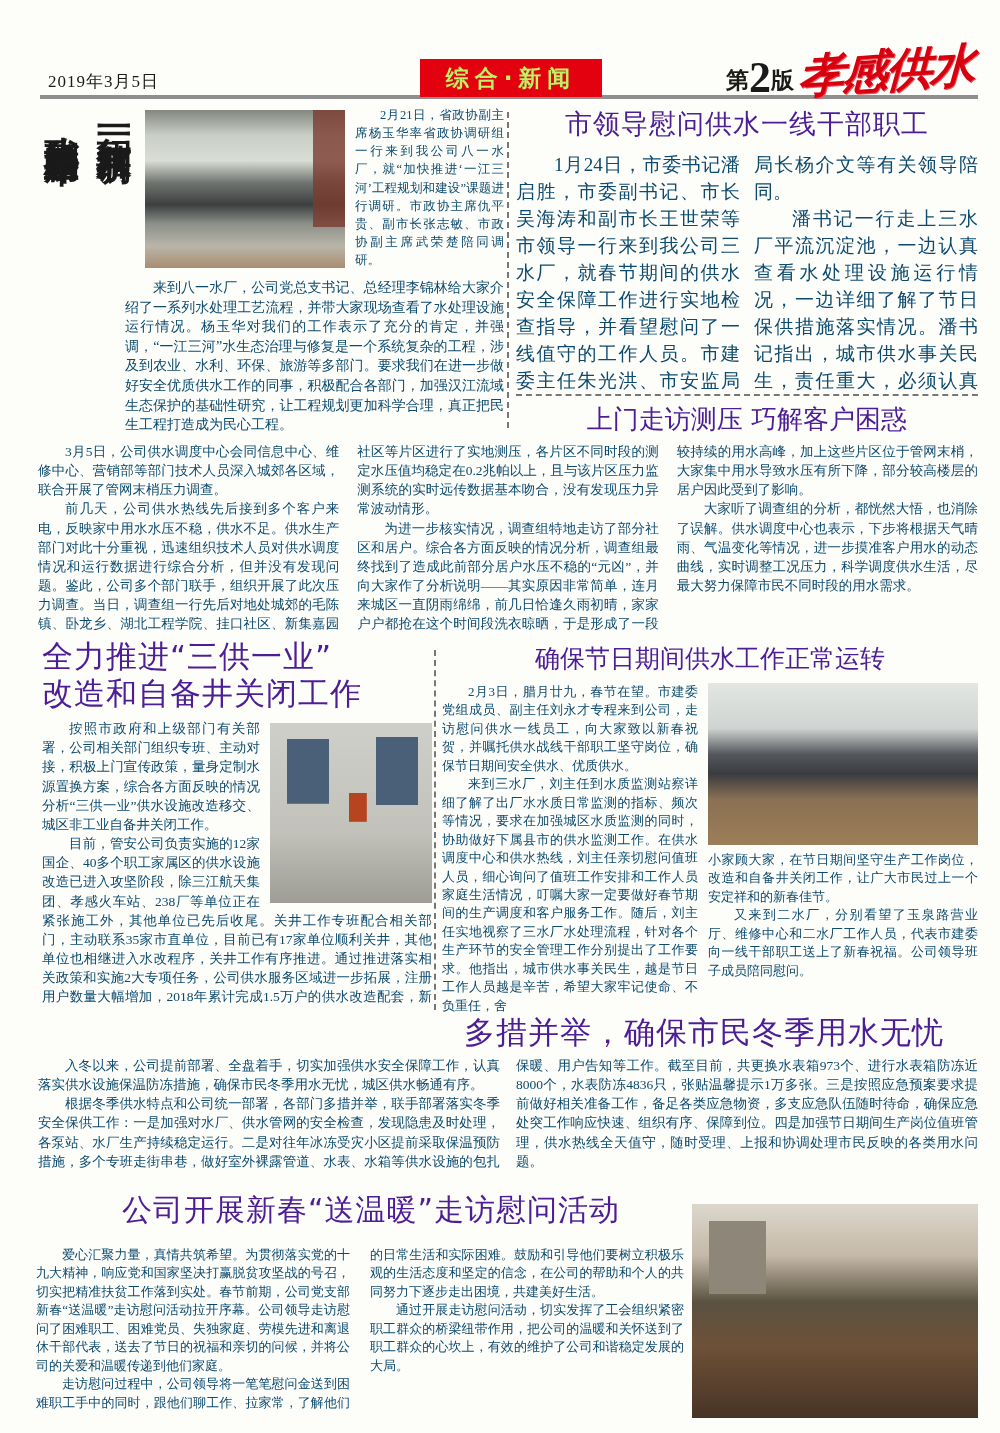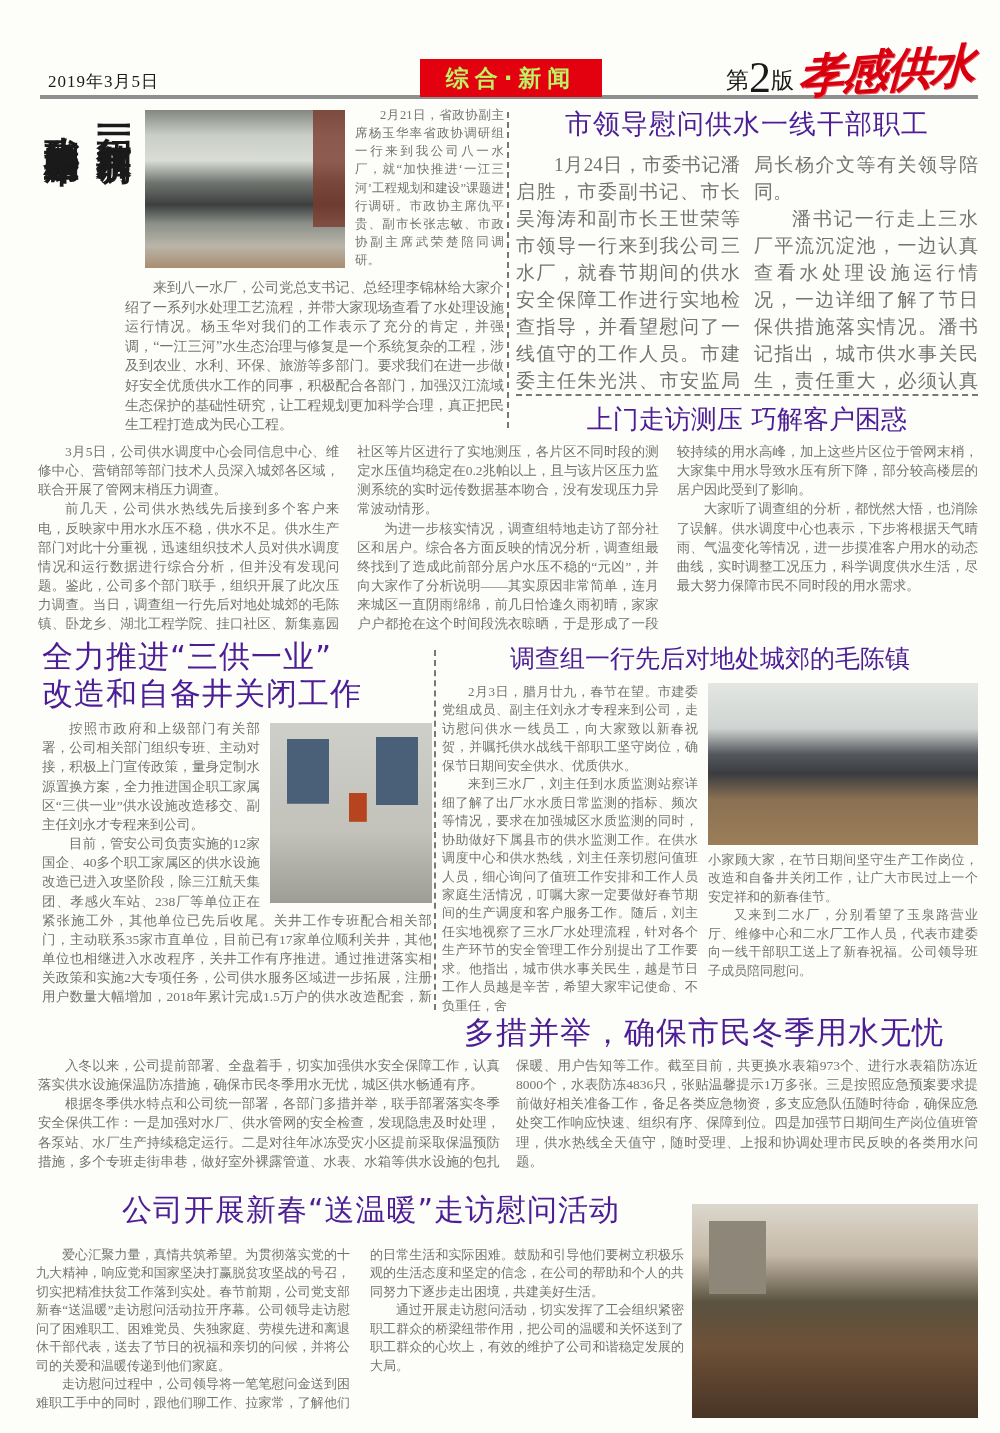--- a/index.html
+++ b/index.html
@@ -9,33 +9,33 @@
     font-family:"Liberation Serif","DejaVu Serif",serif;color:#1a1a1a;
   }
   
   .date{position:absolute;left:48px;top:70px;font-size:17px;letter-spacing:1px;}
   .rule{position:absolute;left:40px;top:95px;width:938px;height:4px;background:#8f8f8f;}
   .section-box{
     position:absolute;left:420px;top:59px;width:182px;height:38px;
     background:#e3000f;color:#bef264;display:flex;align-items:center;justify-content:center;
     font-family:"DejaVu Sans","Liberation Sans",sans-serif;font-weight:700;font-size:23px;letter-spacing:6px;z-index:3;
   }
-  .edition{position:absolute;left:726px;top:52px;font-weight:400;white-space:nowrap;}
+  .edition{position:absolute;left:726px;top:52px;font-weight:700;white-space:nowrap;}
   .edition .sm{font-size:23px;font-family:"DejaVu Sans","Liberation Sans",sans-serif;}
   .edition .big{font-size:44px;font-family:"Liberation Serif",serif;vertical-align:-4px;}
   .masthead{
     position:absolute;left:798px;top:40px;width:185px;color:#d8000f;
     font-size:46px;font-weight:900;font-style:italic;letter-spacing:-2px;
     transform:rotate(-4deg) skewX(-6deg);font-family:"DejaVu Sans","Liberation Sans",sans-serif;
     text-shadow:1px 1px 0 #e8555c;white-space:nowrap;
   }
   
   .hTitle{font-family:"DejaVu Sans","Liberation Sans",sans-serif;font-weight:400;color:#4c1d95;text-align:center;}
   p{margin:0;text-indent:2em;text-align:justify;}
-  .body-txt{line-height:1.42;color:#737373;overflow:hidden;}
+  .body-txt{line-height:1.42;color:#0c4a6e;overflow:hidden;}
   .vdash{position:absolute;border-left:2px dashed #777;}
   .hdash{position:absolute;border-top:2px dashed #777;}
   .photo{overflow:hidden;}
   
   .a1-head{position:absolute;left:42px;top:108px;height:326px;display:flex;gap:14px;}
   .vcol{
     writing-mode:vertical-rl;text-orientation:upright;font-size:35px;font-weight:900;
     font-family:"DejaVu Sans","Liberation Sans",sans-serif;letter-spacing:2px;line-height:1.1;
   }
   .a1-content{position:absolute;left:125px;top:106px;width:379px;height:328px;}
@@ -127,28 +127,28 @@
     <p>大家听了调查组的分析，都恍然大悟，也消除了误解。供水调度中心也表示，下步将根据天气晴雨、气温变化等情况，进一步摸准客户用水的动态曲线，实时调整工况压力，科学调度供水生活，尽最大努力保障市民不同时段的用水需求。</p>
   </div>
 
   <div class="a4">
     <div class="hTitle">
       <div>全力推进“三供一业”</div>
       <div>改造和自备井关闭工作</div>
     </div>
     <div class="a4-body body-txt">
       <div class="photo photo2"></div>
-      <p>按照市政府和上级部门有关部署，公司相关部门组织专班、主动对接，积极上门宣传政策，量身定制水源置换方案，全力推进国企职工家属区“三供一业”供水设施改造移交、副主任刘永才专程来到公司。</p>
+      <p>按照市政府和上级部门有关部署，公司相关部门组织专班、主动对接，积极上门宣传政策，量身定制水源置换方案，综合各方面反映的情况分析“三供一业”供水设施改造移交、城区非工业自备井关闭工作。</p>
       <p>目前，管安公司负责实施的12家国企、40多个职工家属区的供水设施改造已进入攻坚阶段，除三江航天集团、孝感火车站、238厂等单位正在紧张施工外，其他单位已先后收尾。关井工作专班配合相关部门，主动联系35家市直单位，目前已有17家单位顺利关井，其他单位也相继进入水改程序，关井工作有序推进。通过推进落实相关政策和实施2大专项任务，公司供水服务区域进一步拓展，注册用户数量大幅增加，2018年累计完成1.5万户的供水改造配套，新增用户近1.2万户。</p>
     </div>
   </div>
   <div class="vdash" style="left:434px;top:650px;height:360px;"></div>
 
   <div class="a5">
-    <div class="hTitle">调查组一行先后对地处城郊的毛陈镇</div>
+    <div class="hTitle">确保节日期间供水工作正常运转</div>
     <div class="a5-row">
       <div class="a5-colL body-txt">
         <p>2月3日，腊月廿九，春节在望。市建委党组成员、副主任刘永才专程来到公司，走访慰问供水一线员工，向大家致以新春祝贺，并嘱托供水战线干部职工坚守岗位，确保节日期间安全供水、优质供水。</p>
         <p>来到三水厂，刘主任到水质监测站察详细了解了出厂水水质日常监测的指标、频次等情况，要求在加强城区水质监测的同时，协助做好下属县市的供水监测工作。在供水调度中心和供水热线，刘主任亲切慰问值班人员，细心询问了值班工作安排和工作人员家庭生活情况，叮嘱大家一定要做好春节期间的生产调度和客户服务工作。随后，刘主任实地视察了三水厂水处理流程，针对各个生产环节的安全管理工作分别提出了工作要求。他指出，城市供水事关民生，越是节日工作人员越是辛苦，希望大家牢记使命、不负重任，舍</p>
       </div>
       <div class="a5-colR body-txt">
         <div class="photo photo3"></div>
         <p style="text-indent:0;">小家顾大家，在节日期间坚守生产工作岗位，改造和自备井关闭工作，让广大市民过上一个安定祥和的新春佳节。</p>
         <p>又来到二水厂，分别看望了玉泉路营业厅、维修中心和二水厂工作人员，代表市建委向一线干部职工送上了新春祝福。公司领导班子成员陪同慰问。</p>
       </div>

